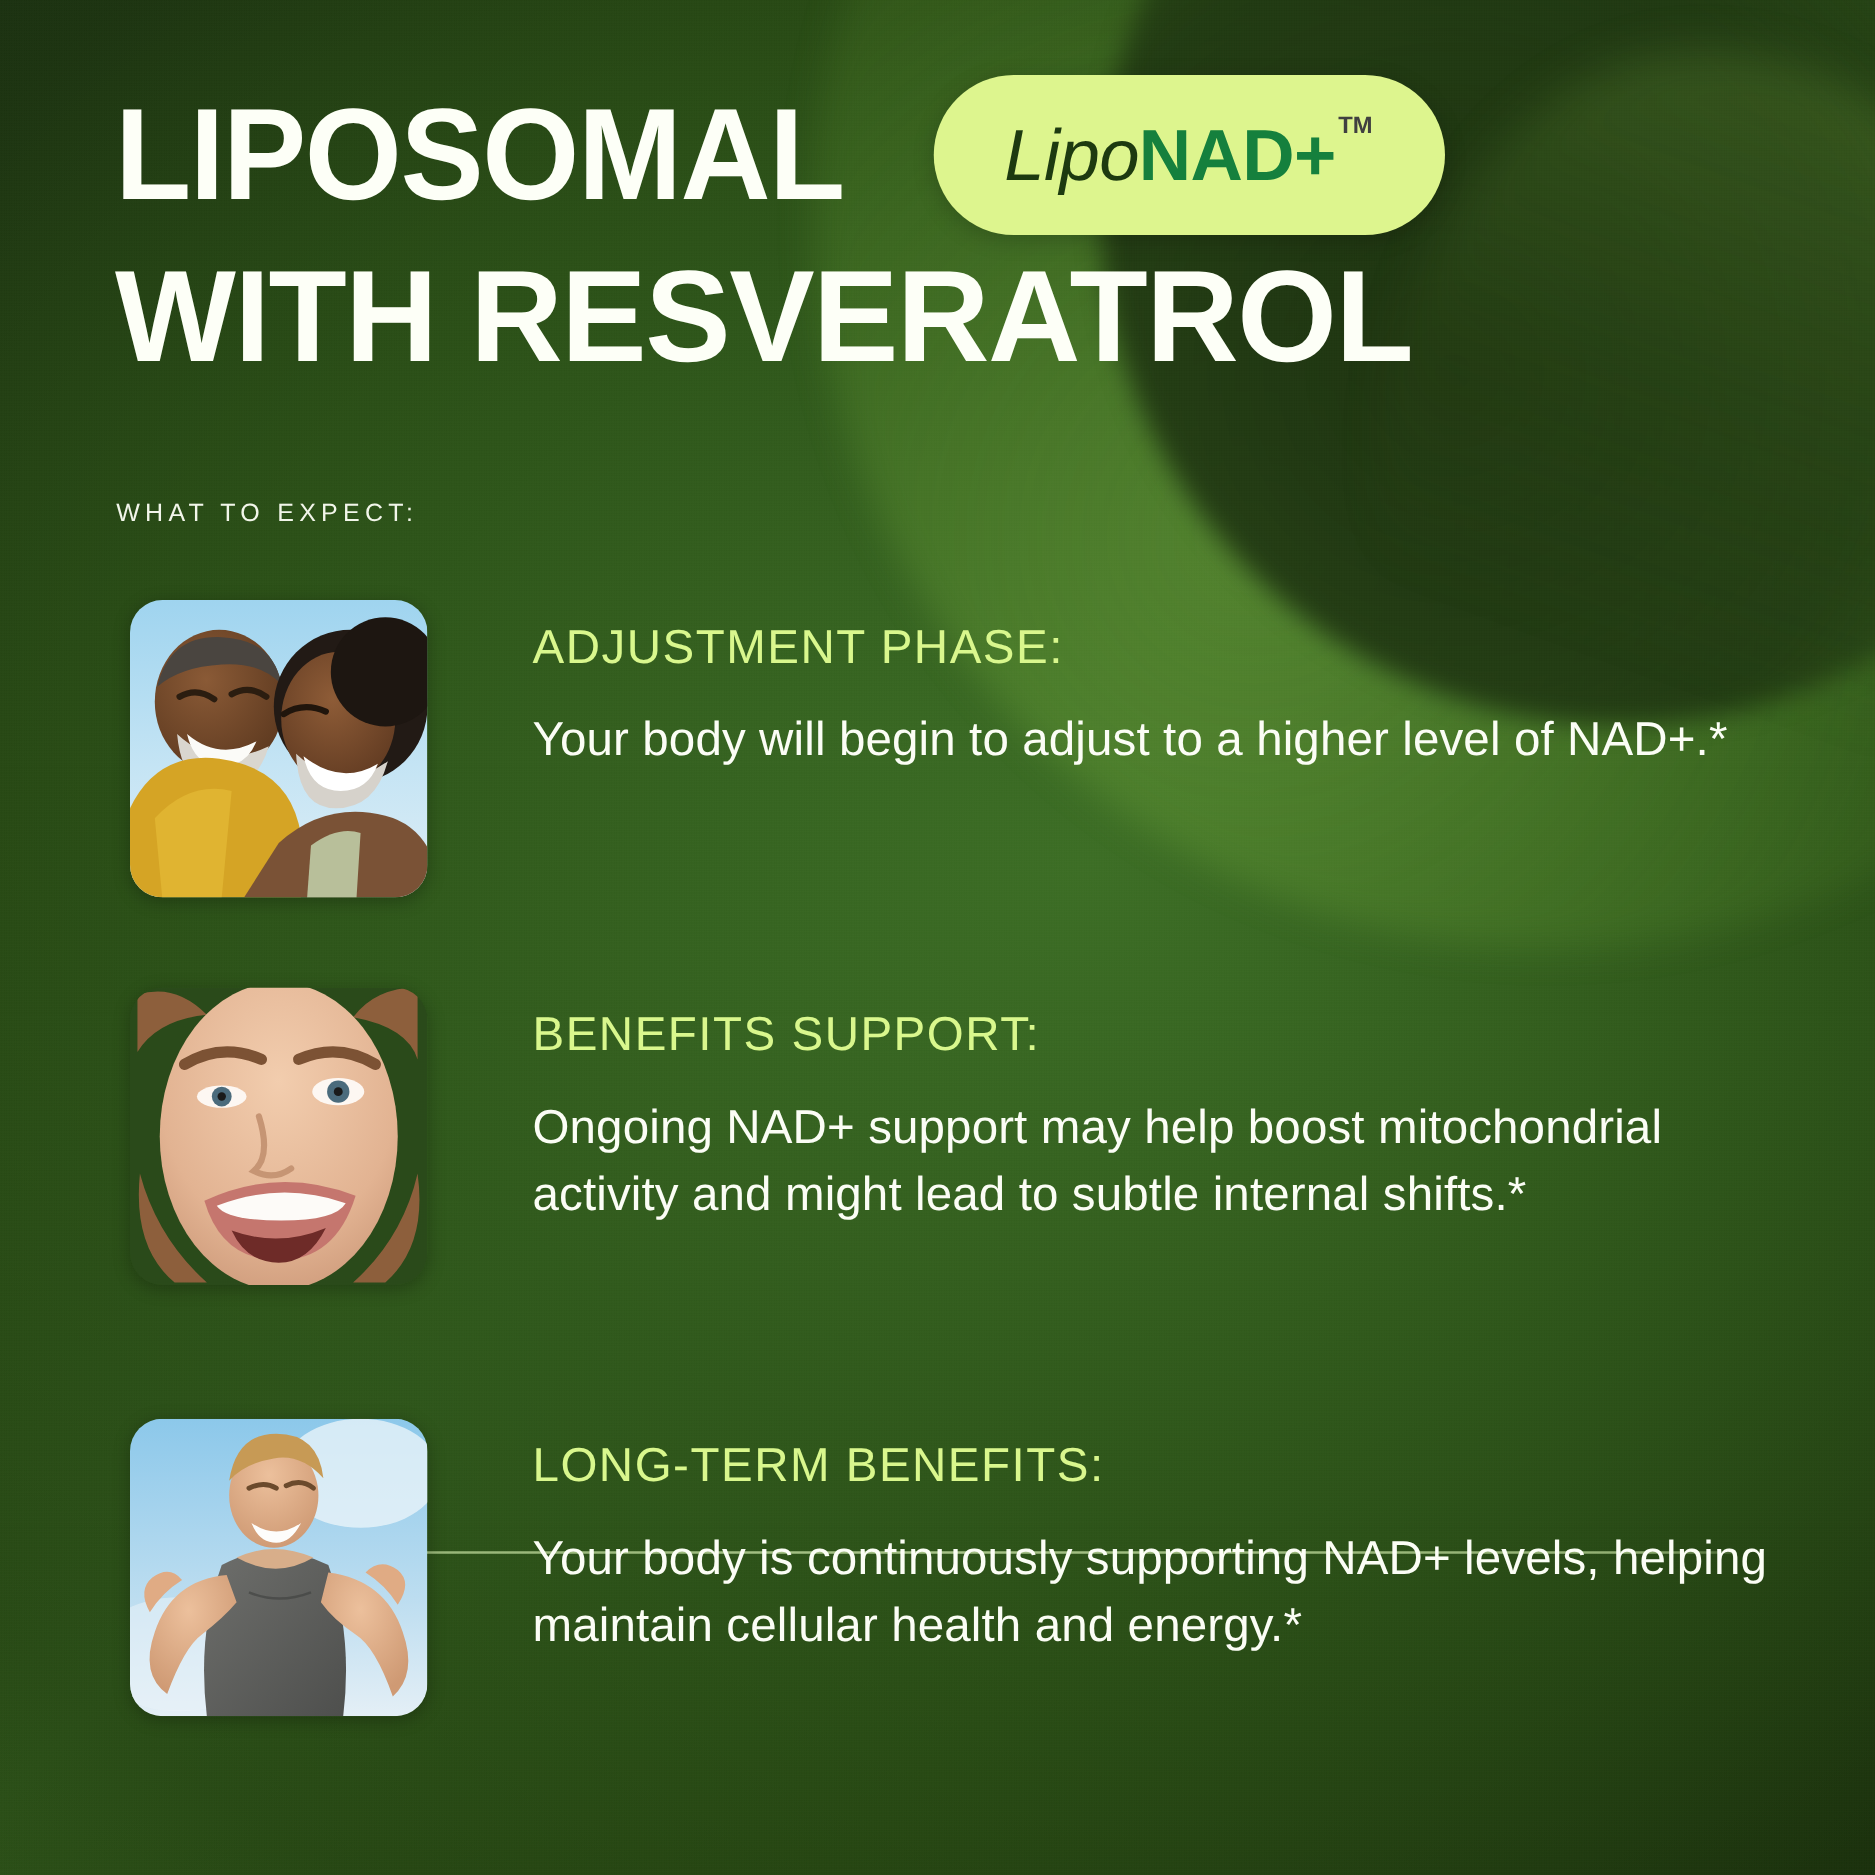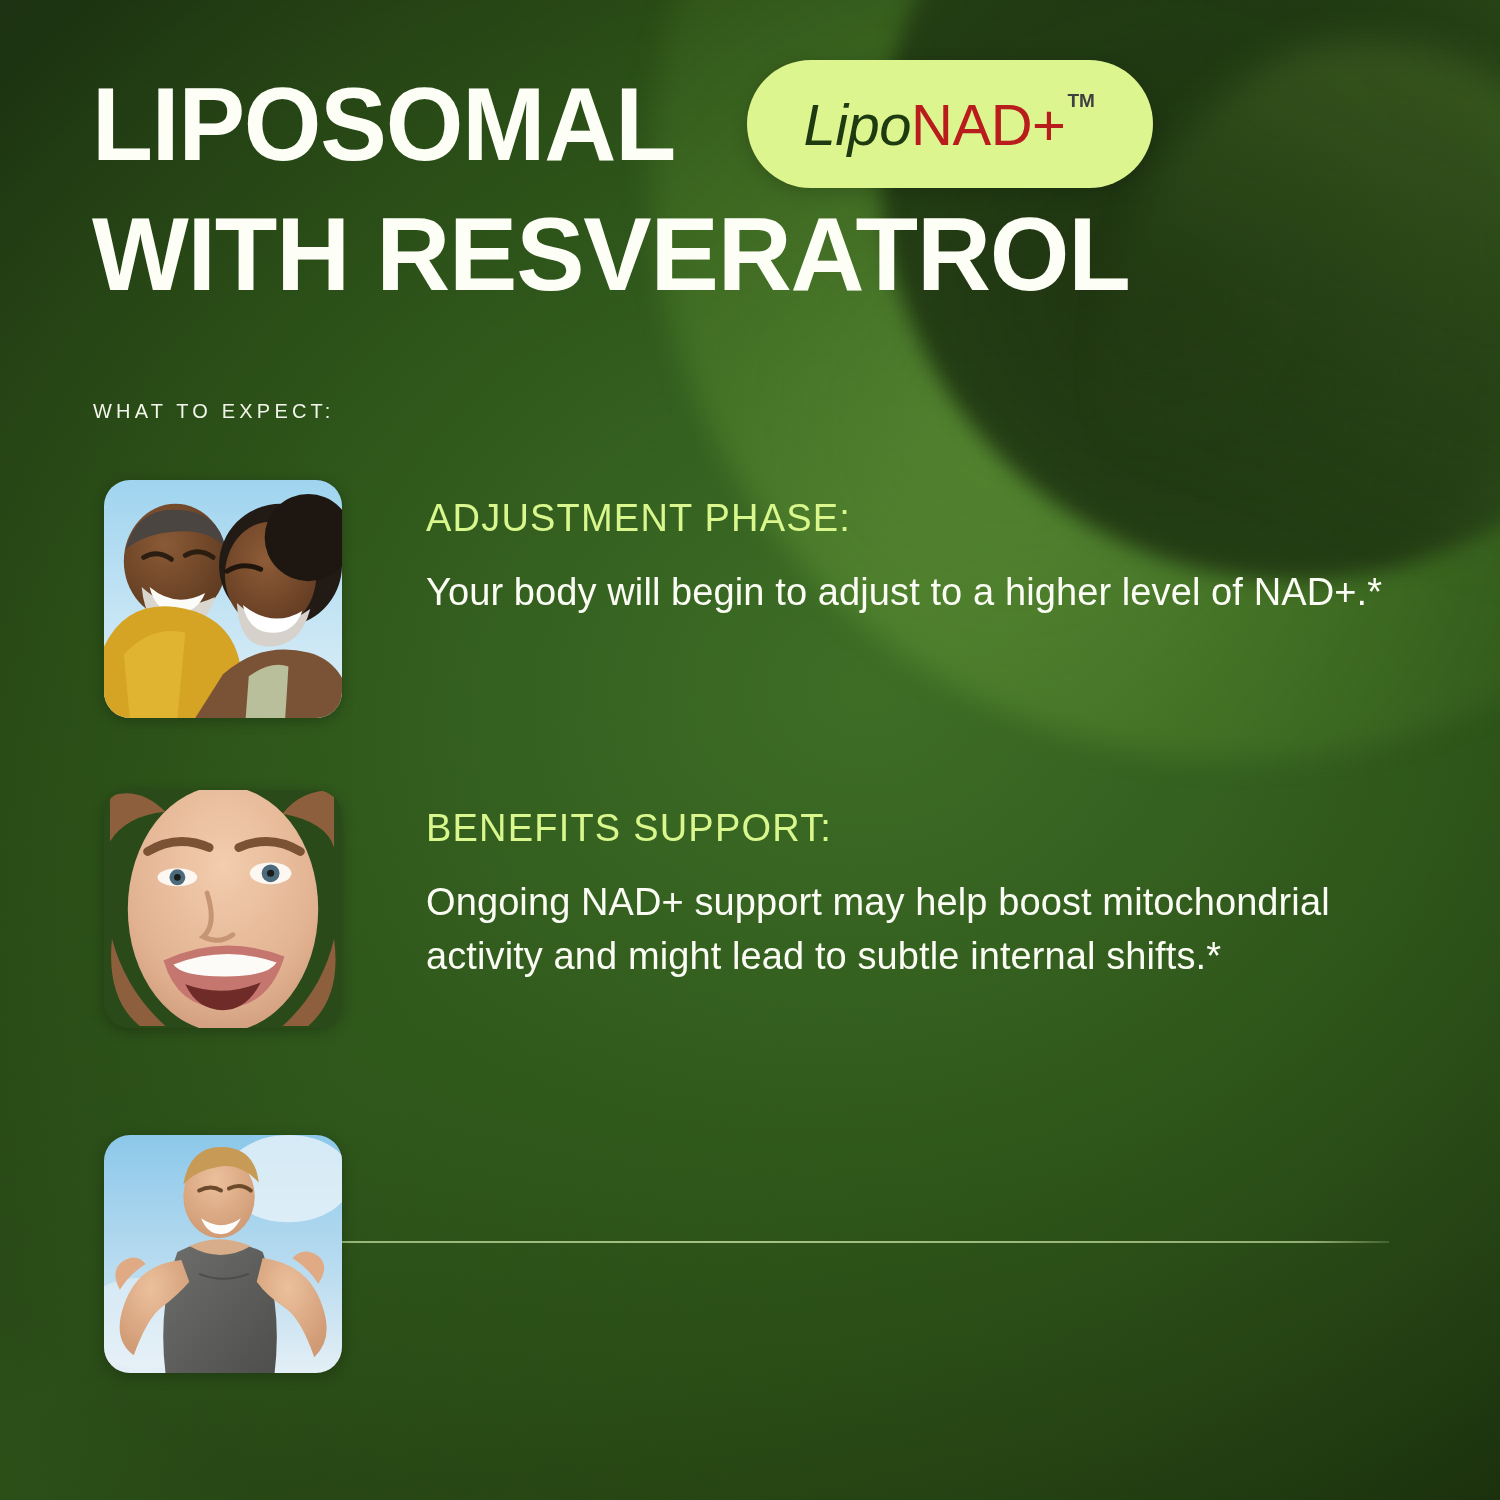--- a/index.html
+++ b/index.html
@@ -112,24 +112,24 @@
   .badge-lipo {
     font-family: "Liberation Sans", sans-serif;
     font-style: italic;
     font-weight: 400;
     font-size: 58px;
     letter-spacing: -0.5px;
     color: #1d3a10;
   }
   .badge-nad {
     font-family: "Liberation Sans", sans-serif;
-    font-weight: 400;
+    font-weight: 700;
     font-size: 58px;
     letter-spacing: -0.5px;
-    color: #b91c1c;
+    color: #15803d;
   }
   .badge-tm {
     font-family: "Liberation Sans", sans-serif;
     font-weight: 700;
     font-size: 19px;
     color: #404040;
     align-self: flex-start;
     margin-top: 30px;
     margin-left: 2px;
   }
@@ -348,16 +348,20 @@
           <path d="M86 112 q30 -14 62 0 q-30 18 -62 0 z" fill="#d8ae8a"></path>
 
           <path d="M78 126 q-44 4 -58 46 q-12 34 10 50 q14 -38 28 -48 q18 -14 28 -26 z" fill="url(#skin4)"></path>
           <path d="M16 156 q-10 -18 2 -28 q14 -10 24 2 q-16 10 -26 26 z" fill="#e0ab84"></path>
 
           <path d="M160 124 q46 6 60 48 q12 34 -8 52 q-14 -40 -30 -50 q-18 -12 -28 -26 z" fill="url(#skin4)"></path>
           <path d="M216 150 q12 -18 0 -28 q-14 -10 -26 2 q16 10 26 26 z" fill="#e0ab84"></path>
           <path d="M96 140 q24 10 50 0" stroke="#3e3f3d" stroke-width="2" fill="none" opacity="0.6"></path>
         </svg>
       </div>
+      <div class="row-text">
+        <div class="row-title">LONG-TERM BENEFITS:</div>
+        <div class="row-body">Your body is continuously supporting NAD+ levels, helping maintain cellular health and energy.*</div>
+      </div>
     </div>
 
   </div>
 </div>
 
 </body></html>

